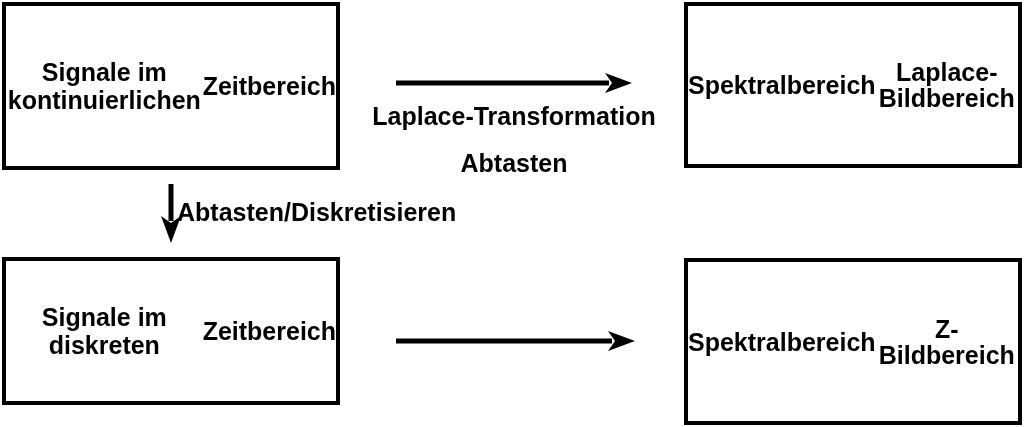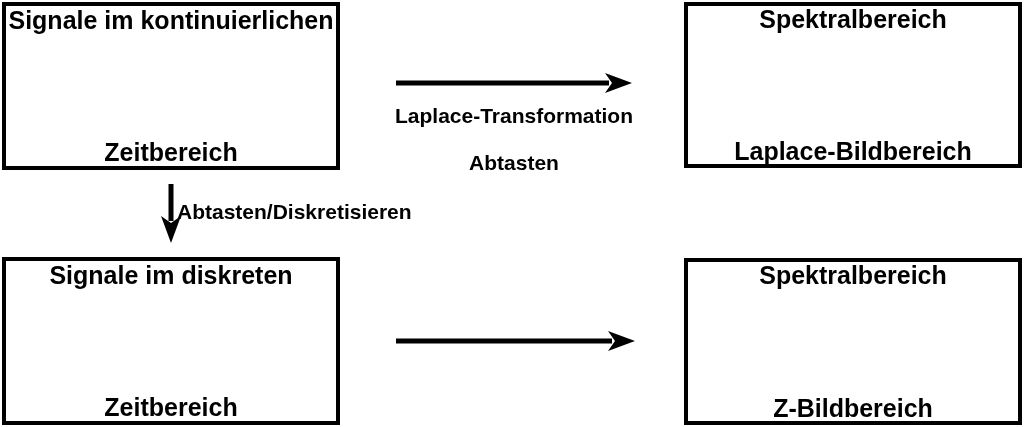--- a/index.html
+++ b/index.html
@@ -14,50 +14,50 @@
     height: 427px;
     background: var(--bg, #ffffff);
     color: var(--ink, #000000);
     overflow: hidden;
   }
   .box {
     position: absolute;
     border: 4px solid var(--ink, #000000);
     background: var(--bg, #ffffff);
     display: flex;
-    flex-direction: column;
+    flex-direction: row;
     align-items: center;
     justify-content: space-between;
     text-align: center;
     font-weight: bold;
     font-size: 25px;
   }
   .box--tight .box-line { line-height: 28px; }
   .box--spread { }
   .box--spread .box-line { line-height: 26px; }
 
   .box--continuous { left: 2px;   top: 2px;   width: 338px; height: 168px; }
   .box--laplace    { left: 684px; top: 2px;   width: 338px; height: 166px; }
-  .box--discrete   { left: 2px;   top: 257px; width: 338px; height: 168px; }
+  .box--discrete   { left: 2px;   top: 257px; width: 338px; height: 148px; }
   .box--z          { left: 684px; top: 258px; width: 338px; height: 167px; }
 
   .arrow-layer {
     position: absolute;
     left: 0; top: 0;
     width: 1024px;
     height: 427px;
     pointer-events: none;
   }
   .arrow-line { stroke: var(--ink, #000000); stroke-width: 5; }
   .arrow-head { fill: var(--ink, #000000); stroke: none; }
 
   .edge-label {
     position: absolute;
     font-weight: bold;
-    font-size: 21px;
+    font-size: 25px;
     line-height: 26px;
     color: var(--ink, #000000);
     white-space: nowrap;
   }
   .edge-label--stack {
     display: flex;
     flex-direction: column;
     gap: 21px;
     text-align: center;
   }

